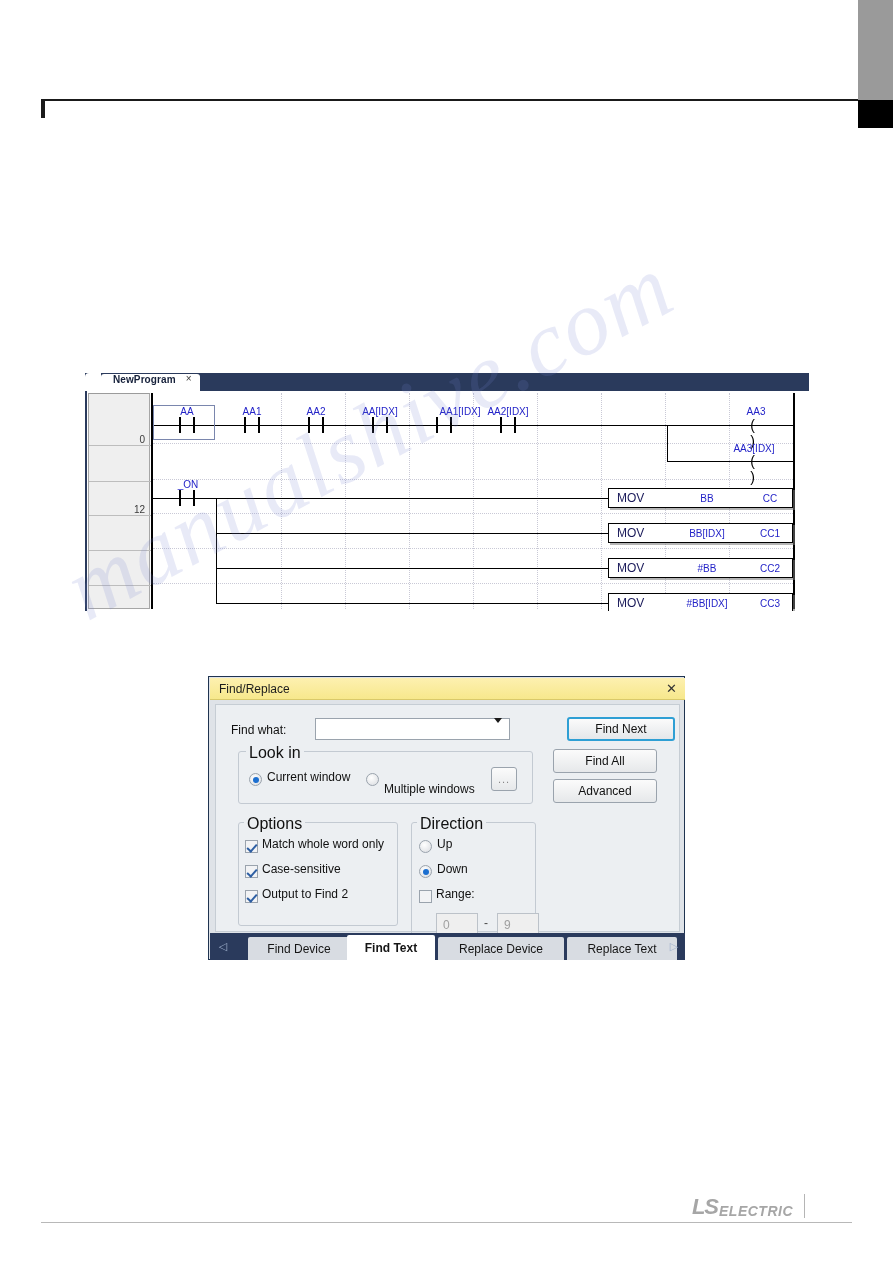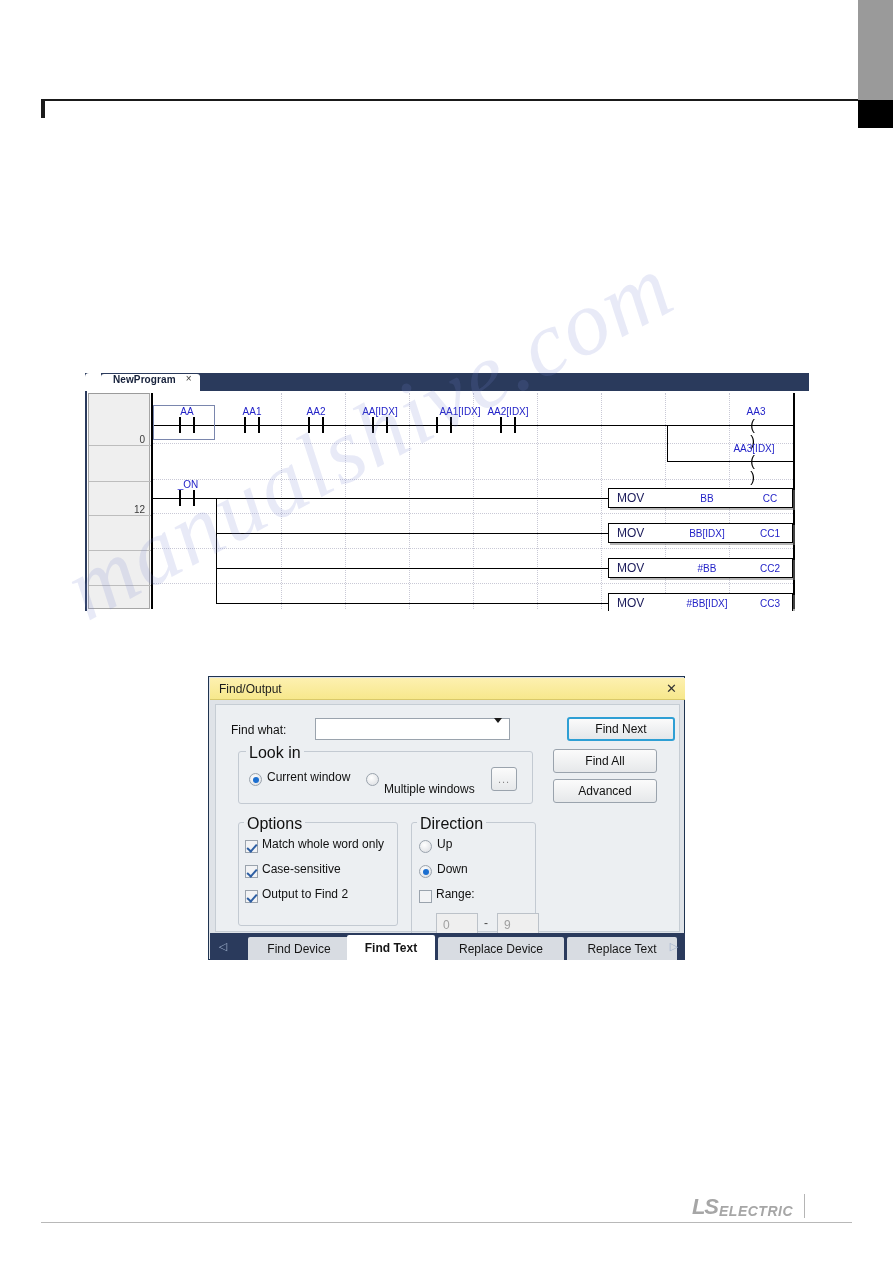--- a/index.html
+++ b/index.html
@@ -643,21 +643,21 @@
 
     </div>
   </div>
 </div>
 
 <div class="watermark">manualshive.com</div>
 
 <div class="dialog">
 
   <div class="dlg-titlebar">
-    <span class="dlg-title">Find/Output</span>
+    <span class="dlg-title">Find/Replace</span>
     <span class="dlg-close">✕</span>
   </div>
 
   <div class="dlg-client">
 
     <span class="lbl" style="left:15px; top:18px;">Find what:</span>
     <div class="combo" style="left:99px; top:13px; width:195px; height:22px;">
       <span><span class="combo-arrow"></span></span>
     </div>
 

